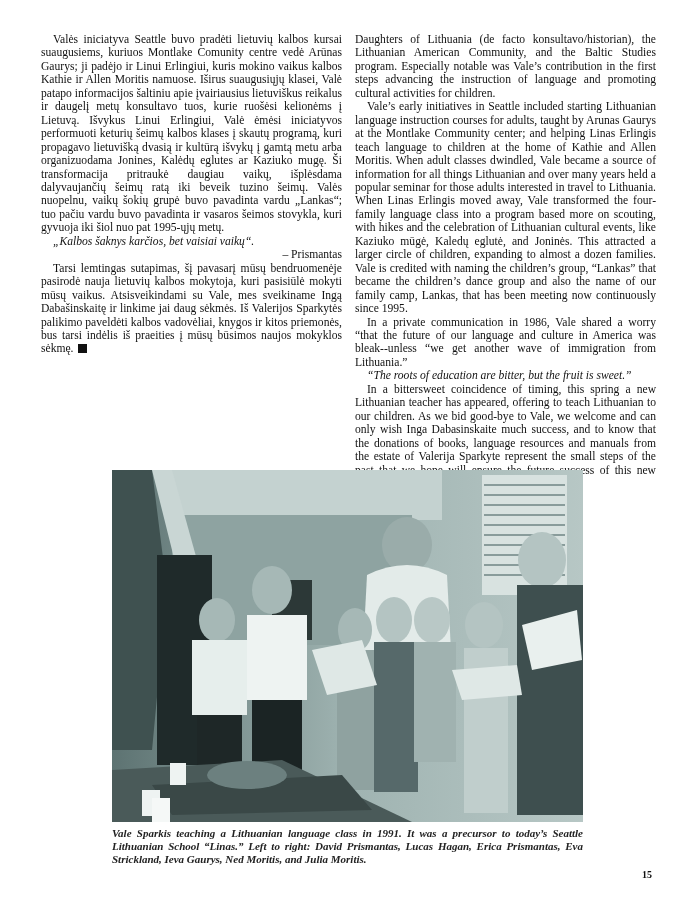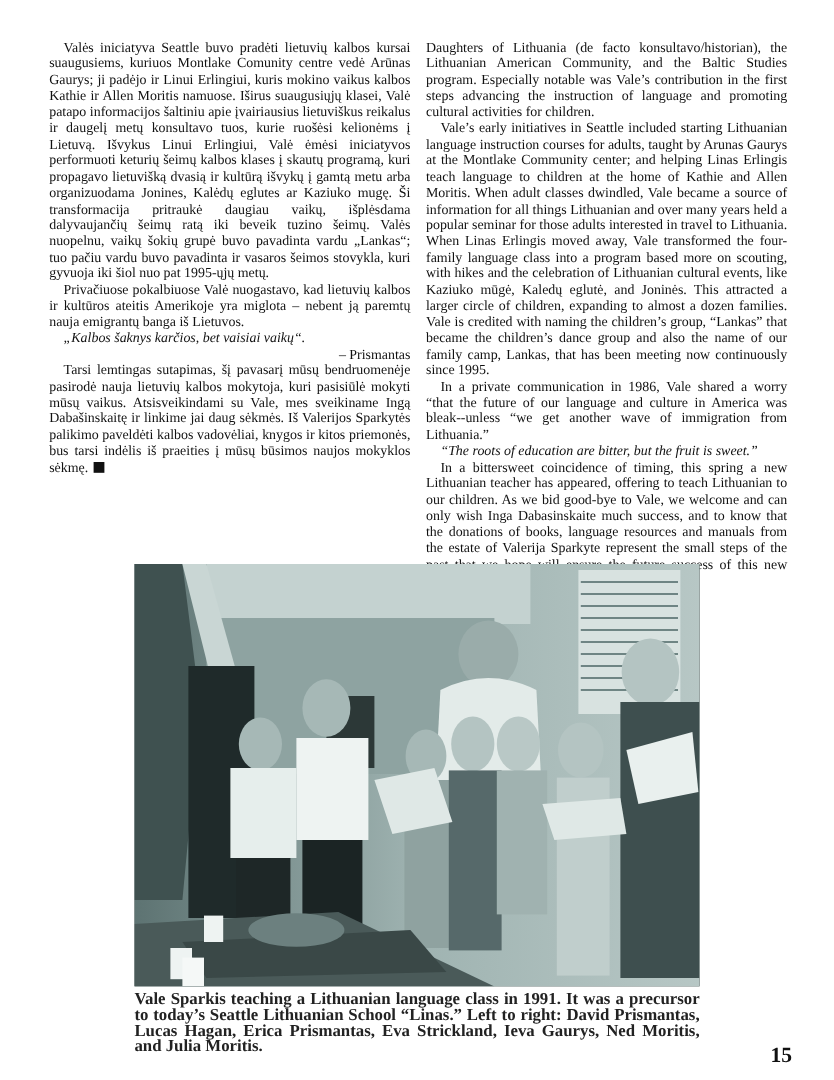--- a/index.html
+++ b/index.html
@@ -9,30 +9,29 @@
          text-align: justify; hyphens: none; }
   .col.left { left: 41px; }
   .col.right { left: 355px; }
   .col p { margin: 0; text-indent: 12px; }
   .col p.noindent { text-indent: 0; }
   .col p.quote { font-style: italic; text-indent: 12px; text-align: left; }
   .col p.attrib { text-align: right; text-indent: 0; }
   .endmark { display: inline-block; width: 9px; height: 9px; background: #111; vertical-align: -1px; margin-left: 4px; }
   .photo { position: absolute; left: 112px; top: 470px; width: 471px; height: 352px; overflow: hidden;
            background: #4a5a59; }
-  .caption { position: absolute; left: 112px; top: 827px; width: 471px; font-size: 14px; line-height: 13px;
-             font-weight: bold; text-align: justify; color: #222; }
-  .pagenum { position: absolute; left: 642px; top: 869px; font-size: 18px; font-weight: bold; }
+  .caption { position: absolute; left: 112px; top: 827px; width: 471px; font-size: 11px; line-height: 13px;
+             font-style: italic; font-weight: bold; text-align: justify; color: #222; }
+  .pagenum { position: absolute; left: 642px; top: 869px; font-size: 10px; font-weight: bold; }
 </style>
 </head>
 <body>
 
 <div class="col left">
   <p>Valės iniciatyva Seattle buvo pradėti lietuvių kalbos kursai suaugusiems, kuriuos Montlake Comunity centre vedė Arūnas Gaurys; ji padėjo ir Linui Erlingiui, kuris mokino vaikus kalbos Kathie ir Allen Moritis namuose. Iširus suaugusiųjų klasei, Valė patapo informacijos šaltiniu apie įvairiausius lietuviškus reikalus ir daugelį metų konsultavo tuos, kurie ruošėsi kelionėms į Lietuvą. Išvykus Linui Erlingiui, Valė ėmėsi iniciatyvos performuoti keturių šeimų kalbos klases į skautų programą, kuri propagavo lietuvišką dvasią ir kultūrą išvykų į gamtą metu arba organizuodama Jonines, Kalėdų eglutes ar Kaziuko mugę. Ši transformacija pritraukė daugiau vaikų, išplėsdama dalyvaujančių šeimų ratą iki beveik tuzino šeimų. Valės nuopelnu, vaikų šokių grupė buvo pavadinta vardu „Lankas“; tuo pačiu vardu buvo pavadinta ir vasaros šeimos stovykla, kuri gyvuoja iki šiol nuo pat 1995-ųjų metų.</p>
-  <p>Privačiuose pokalbiuose Valė nuogastavo, kad lietuvių kalbos ir kultūros ateitis Amerikoje yra miglota – nebent ją paremtų nauja emigrantų banga iš Lietuvos.</p>
   <p class="quote">„Kalbos šaknys karčios, bet vaisiai vaikų“.</p>
   <p class="attrib">– Prismantas</p>
   <p><span>Tarsi lemtingas sutapimas, šį pavasarį mūsų bendruomenėje pasirodė nauja lietuvių kalbos mokytoja, kuri pasisiūlė mokyti mūsų vaikus. Atsisveikindami su Vale, mes sveikiname Ingą Dabašinskaitę ir linkime jai daug sėkmės. Iš Valerijos Sparkytės palikimo paveldėti kalbos vadovėliai, knygos ir kitos priemonės, bus tarsi indėlis iš praeities į mūsų būsimos naujos mokyklos sėkmę.</span><span class="endmark"></span></p>
 </div>
 
 <div class="col right">
   <p class="noindent">Daughters of Lithuania (de facto konsultavo/historian), the Lithuanian American Community, and the Baltic Studies program. Especially notable was Vale’s contribution in the first steps advancing the instruction of language and promoting cultural activities for children.</p>
   <p>Vale’s early initiatives in Seattle included starting Lithuanian language instruction courses for adults, taught by Arunas Gaurys at the Montlake Community center; and helping Linas Erlingis teach language to children at the home of Kathie and Allen Moritis. When adult classes dwindled, Vale became a source of information for all things Lithuanian and over many years held a popular seminar for those adults interested in travel to Lithuania. When Linas Erlingis moved away, Vale transformed the four-family language class into a program based more on scouting, with hikes and the celebration of Lithuanian cultural events, like Kaziuko mūgė, Kaledų eglutė, and Joninės. This attracted a larger circle of children, expanding to almost a dozen families. Vale is credited with naming the children’s group, “Lankas” that became the children’s dance group and also the name of our family camp, Lankas, that has been meeting now continuously since 1995.</p>
   <p>In a private communication in 1986, Vale shared a worry “that the future of our language and culture in America was bleak--unless “we get another wave of immigration from Lithuania.”</p>
   <p class="quote">“The roots of education are bitter, but the fruit is sweet.”</p>

